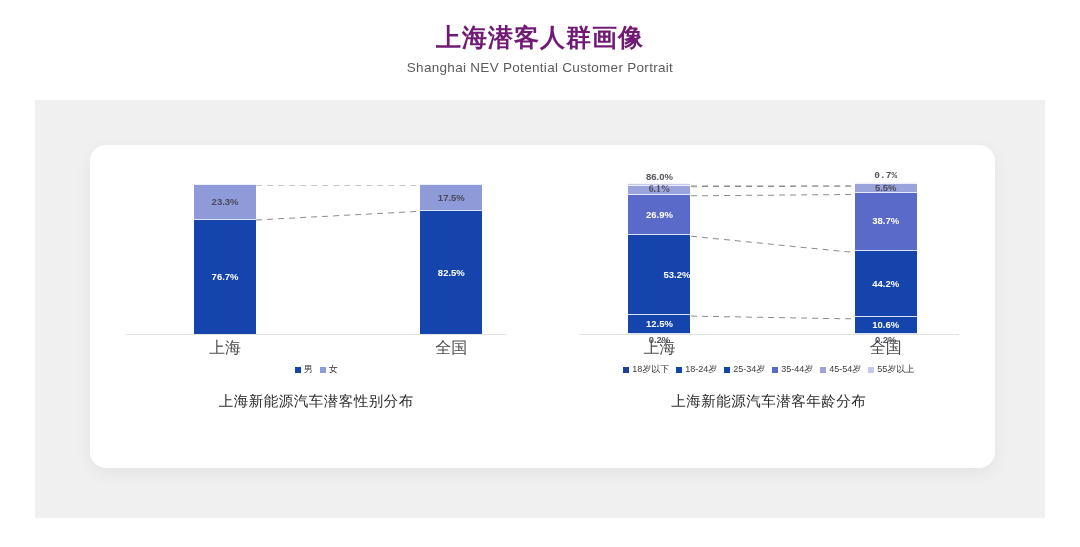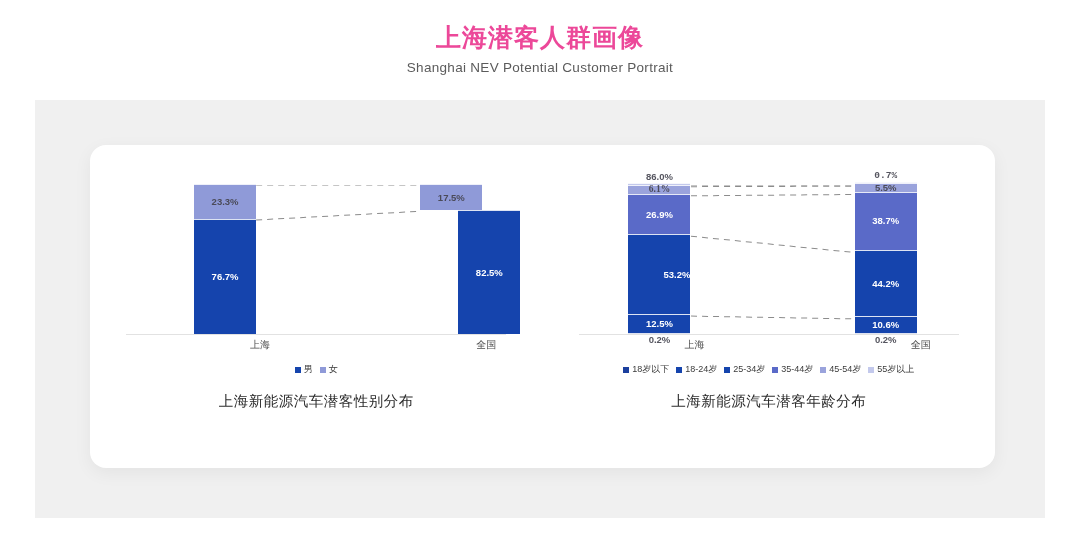--- a/index.html
+++ b/index.html
@@ -7,21 +7,21 @@
     width: 1080px; height: 547px;
     background: #ffffff;
     font-family: "Liberation Sans", "DejaVu Sans", sans-serif;
     overflow: hidden;
   }
   .page { position: relative; width: 1080px; height: 547px; background:#ffffff; }
 
   
   .header { position:absolute; left:0; top:22px; width:1080px; text-align:center; }
   .main-title {
-    font-size: 25px; font-weight: 700; color:#ec4899; letter-spacing:1px; line-height:1.25;
+    font-size: 25px; font-weight: 700; color:#701a75; letter-spacing:1px; line-height:1.25;
   }
   .sub-title {
     margin-top: 7px; font-size: 13.5px; color:#5b5b5b; letter-spacing:.3px; font-weight:400;
   }
 
   
   .gray-panel {
     position:absolute; left:35px; top:100px; width:1010px; height:418px;
     background:#f0f0f0;
   }
@@ -65,22 +65,22 @@
   .seg-label.on-dark  { color:#ffffff; }
   .seg-label.on-light { color:#4a4a58; }
   .seg-label.tiny-out {
     position:absolute; left:50%; transform:translateX(-50%);
     color:#55555f;
   }
 
   
   .xlabels { position:absolute; left:0; right:0; top:193px; height:16px; }
   .xlabel {
-    position:absolute; width:90px; text-align:right;
-    font-size:10px; color:#4d4d4d;
+    position:absolute; width:90px; text-align:center;
+    font-size:16px; color:#4d4d4d;
   }
 
   
   .connectors { position:absolute; inset:0; pointer-events:none; }
 
   
   .legend {
     position:absolute; left:0; right:0; top:218px;
     display:flex; justify-content:center; align-items:center; gap:7px; flex-wrap:nowrap;
   }
@@ -117,21 +117,21 @@
             </svg>
           <div class="bar left-bar">
               <div class="seg" style="height: 115.05px; background: rgb(21, 68, 173);">
                 <span class="seg-label on-dark">76.7%</span>
               </div>
               <div class="seg" style="height: 34.95px; background: rgb(143, 154, 216);">
                 <span class="seg-label on-light">23.3%</span>
               </div>
             </div>
           <div class="bar right-bar">
-              <div class="seg" style="height: 123.75px; background: rgb(21, 68, 173); margin-left: 38px;">
+              <div class="seg" style="height: 123.75px; background: rgb(21, 68, 173);">
                 <span class="seg-label on-dark">82.5%</span>
               </div>
               <div class="seg" style="height: 26.25px; background: rgb(143, 154, 216);">
                 <span class="seg-label on-light">17.5%</span>
               </div>
             </div>
           <div class="axis-line"></div>
         </div>
         <div class="xlabels">
           <div class="xlabel" style="left:23%; margin-left:-14px;">上海</div>

